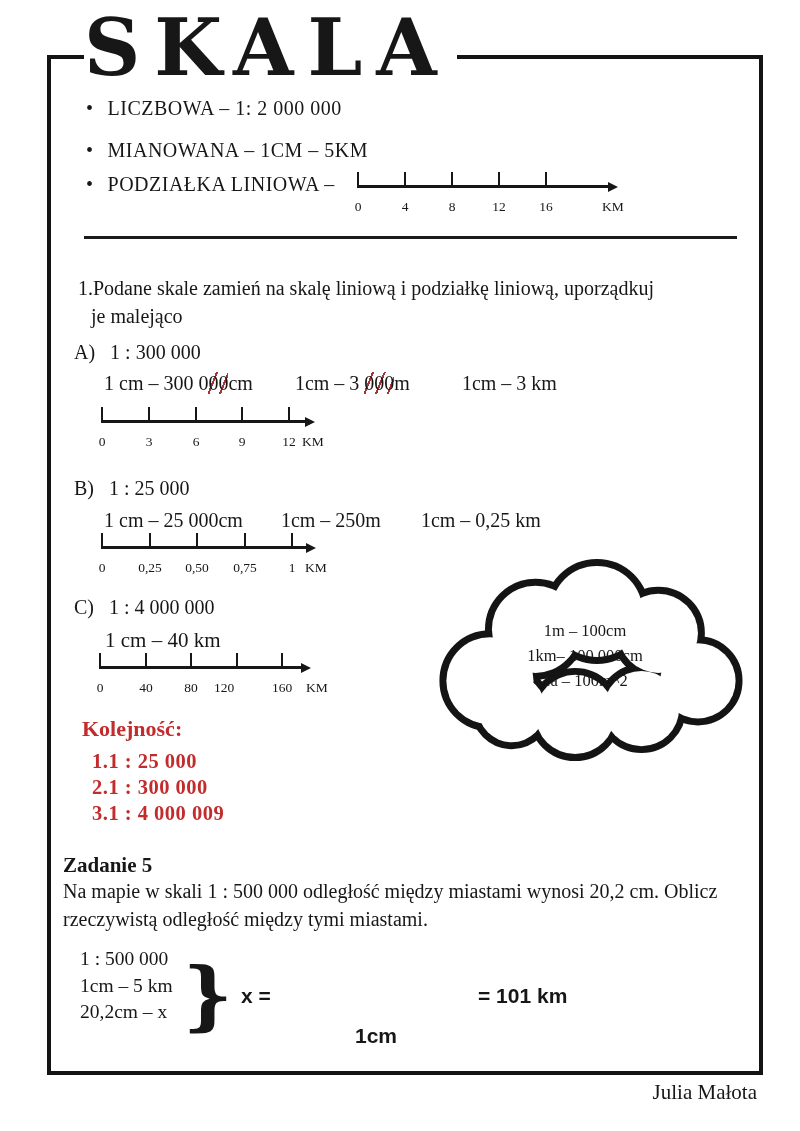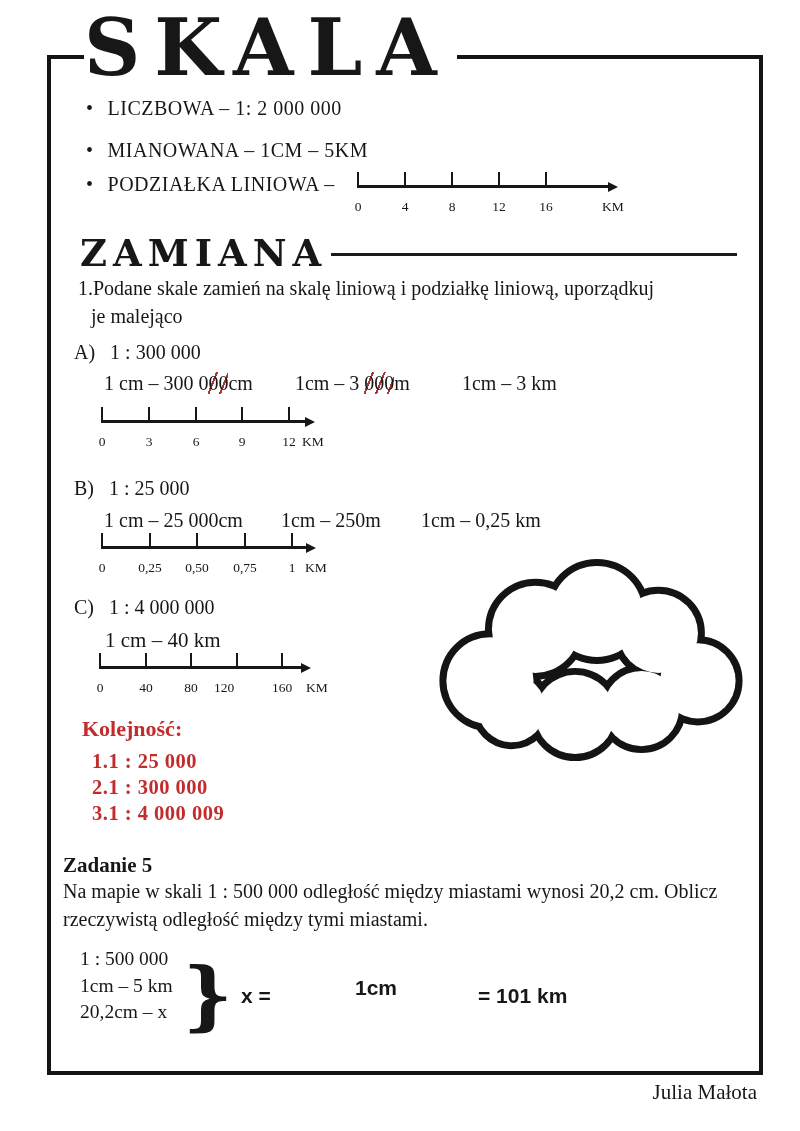--- a/index.html
+++ b/index.html
@@ -94,21 +94,21 @@
   .calc-sans{
     position:absolute;font-family:"Liberation Sans", sans-serif;
     font-weight:bold;font-size:21px;white-space:nowrap;
   }
   .fraction{
     position:absolute;left:290px;top:972px;width:172px;
     font-family:"Liberation Sans", sans-serif;font-weight:bold;
     text-align:center;
   }
   .fraction .num{font-size:21px;padding-bottom:5px;border-bottom:3px solid #141414;}
-  .fraction .den{font-size:21px;padding-top:4px;}
+  .fraction .den{font-size:21px;padding-top:4px;margin-top:48px;}
   .signature{position:absolute;right:43px;top:1080px;font-size:21px;}
 </style>
 </head>
 <body>
 
 <div class="page">
 
   <div class="frame"></div>
 
   <div class="title">SKALA</div>
@@ -136,21 +136,20 @@
     <div class="sb-tick" style="left:188px"></div>
     <span class="sb-label" style="left:1px">0</span>
     <span class="sb-label" style="left:48px">4</span>
     <span class="sb-label" style="left:95px">8</span>
     <span class="sb-label" style="left:142px">12</span>
     <span class="sb-label" style="left:189px">16</span>
     <span class="sb-label" style="left:256px">KM</span>
   </div>
 
   <div class="zamiana-head">
-    <span class="zamiana-text">ZAMIANA</span>
     <div class="zamiana-rule"></div>
   </div>
 
   <div class="task-line" style="left:78px;top:277px">1.Podane skale zamień na skalę liniową i podziałkę liniową, uporządkuj</div>
   <div class="task-line" style="left:91px;top:305px">je malejąco</div>
 
   <div class="item-row" style="left:74px;top:341px">
     <span>A)</span>
     <span>1 : 300 000</span>
   </div>
@@ -240,20 +239,25 @@
         <circle cx="108" cy="66" r="44"></circle>
         <circle cx="170" cy="48" r="46"></circle>
         <circle cx="232" cy="70" r="40"></circle>
         <circle cx="272" cy="118" r="38"></circle>
         <circle cx="215" cy="146" r="38"></circle>
         <circle cx="148" cy="152" r="40"></circle>
         <circle cx="84" cy="146" r="34"></circle>
       </g>
     </svg>
   </div>
+  <div class="cloud-text">
+    <div>1m – 100cm</div>
+    <div>1km– 100 000cm</div>
+    <div>1a – 100m^2</div>
+  </div>
 
   <div class="kolejnosc-head">Kolejność:</div>
   <div class="red-item" style="top:750px">1.1 : 25 000</div>
   <div class="red-item" style="top:776px">2.1 : 300 000</div>
   <div class="red-item" style="top:802px">3.1 : 4 000 009</div>
 
   <div class="zadanie-head">Zadanie 5</div>
   <div class="zadanie-line" style="top:880px">Na mapie w skali 1 : 500 000 odległość między miastami wynosi 20,2 cm. Oblicz</div>
   <div class="zadanie-line" style="top:908px">rzeczywistą odległość między tymi miastami.</div>
 

